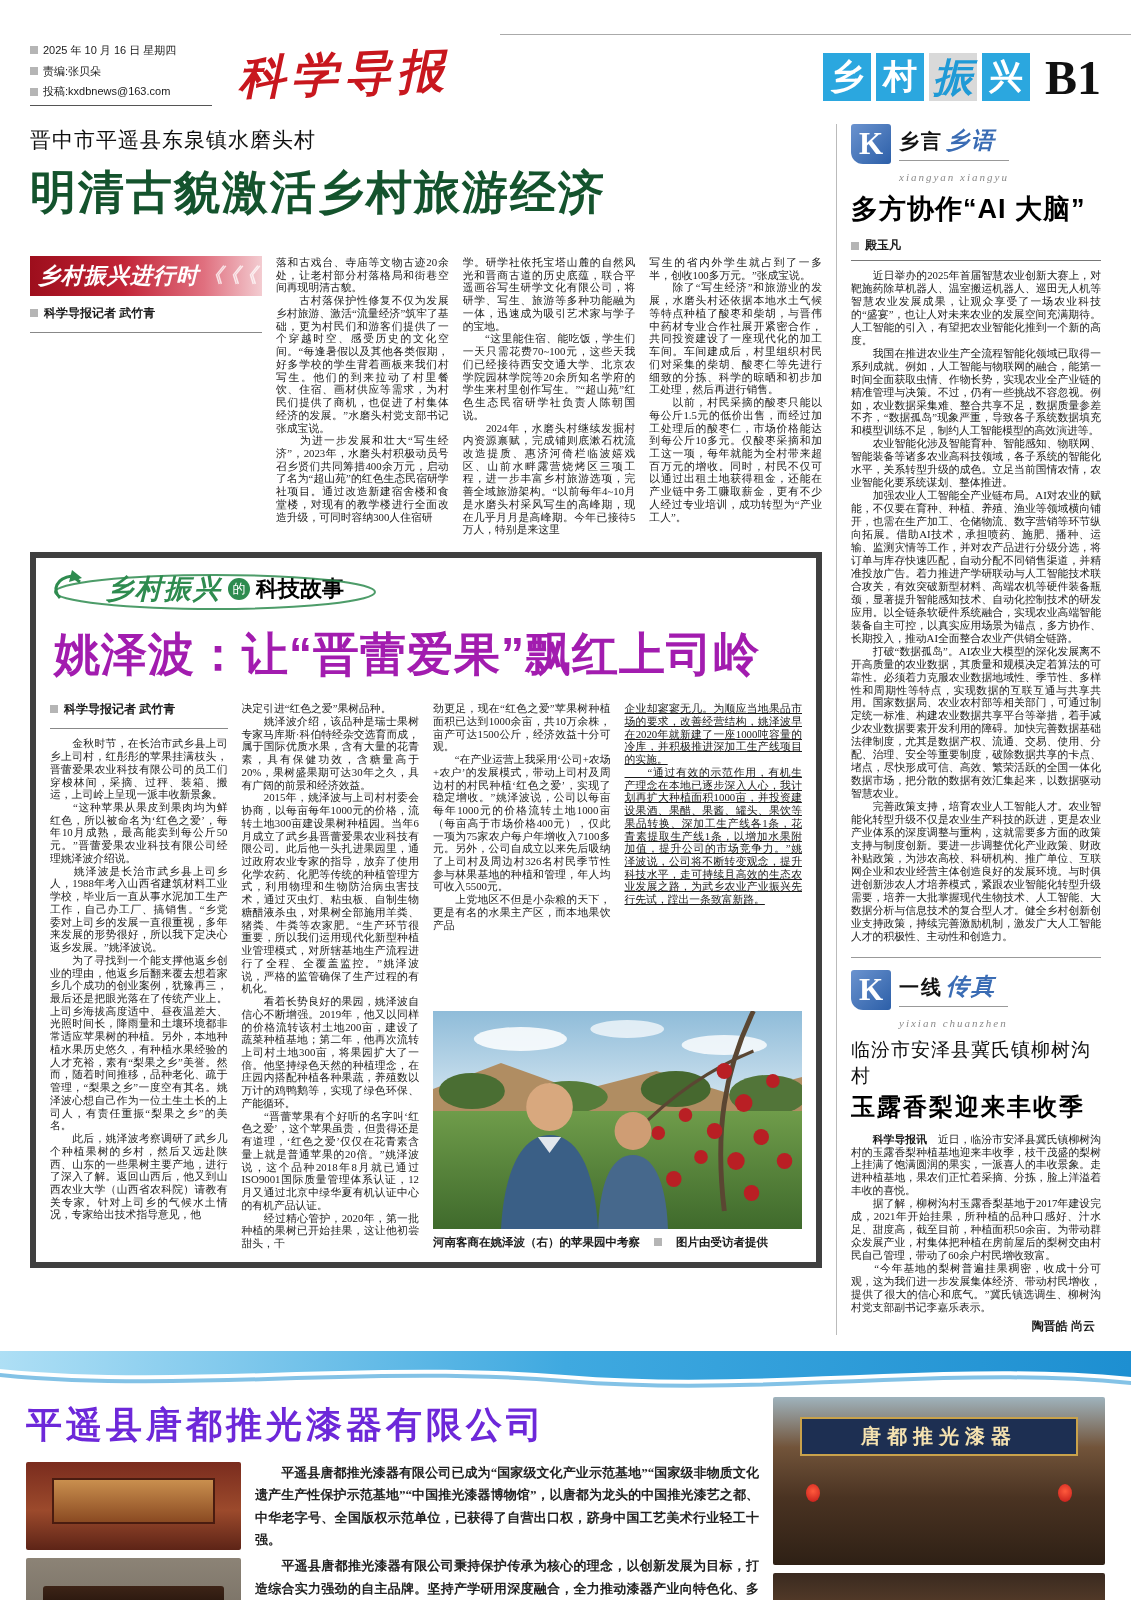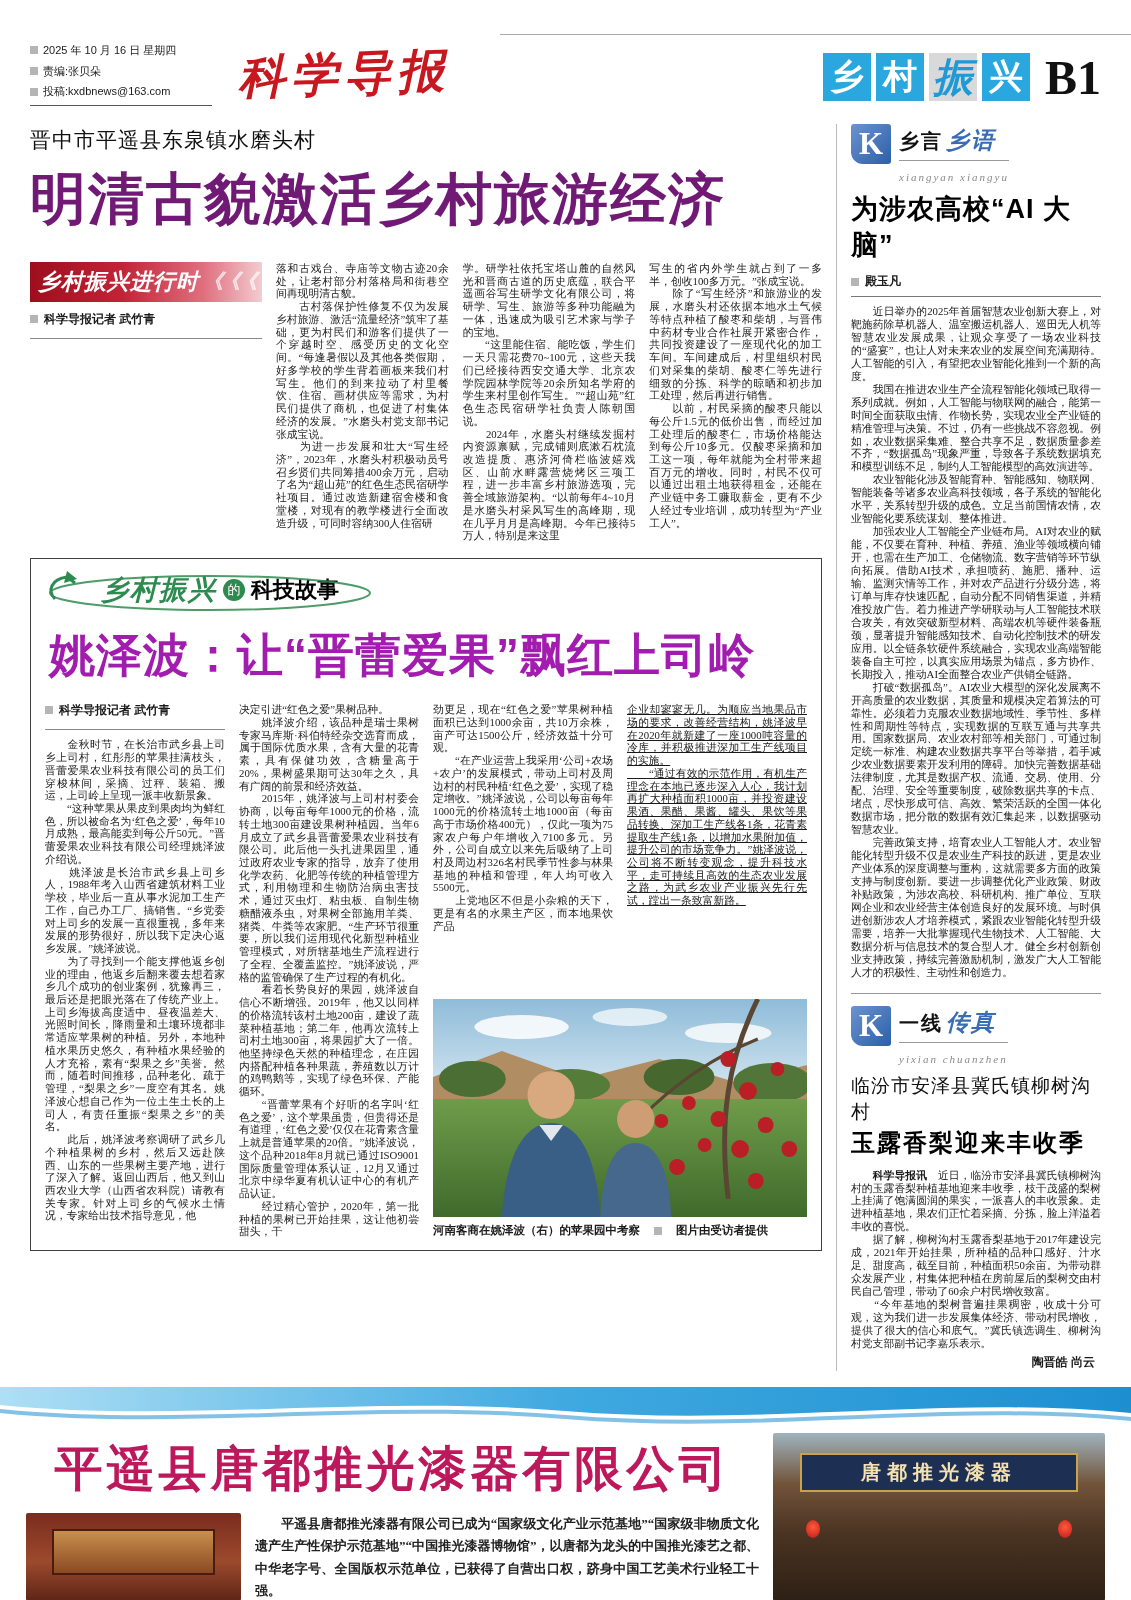--- a/index.html
+++ b/index.html
@@ -18,30 +18,30 @@
   .tile.zhen { background:#d9d9d9; color:#1f9ad6; font-style:italic; font-family:"Liberation Serif",serif; font-size:40px; }
   .pageno { font-family:"Liberation Serif",serif; font-size:48px; font-weight:bold; margin-left:10px; color:#111; }
 
   
   .main { display:flex; margin-top:12px; }
   .left { width:792px; flex:0 0 auto; }
   .sidebar { flex:1; border-left:1px solid #bbb; margin-left:14px; padding-left:14px; }
 
   
   .kicker { font-size:21px; color:#111; letter-spacing:1px; margin:2px 0 8px; font-family:"Liberation Sans",sans-serif; }
-  .headline1 { font-size:56px; font-weight:900; font-family:"Liberation Sans","DejaVu Sans",sans-serif; letter-spacing:2px; margin-bottom:24px; color:#701a75; }
+  .headline1 { font-size:46px; font-weight:900; font-family:"Liberation Sans","DejaVu Sans",sans-serif; letter-spacing:2px; margin-bottom:32px; color:#14532d; }
   .cols4 { display:flex; gap:14px; }
   .col { flex:1; font-size:10.8px; line-height:1.18; text-align:justify; }
   .para { margin:0; }
   .banner { height:40px; background:linear-gradient(90deg,#9d0e1c,#c22437 40%,#e0707f 75%,#f3ccd1); color:#fff; display:flex; align-items:center; padding:0 8px; font-size:22px; font-weight:900; font-style:italic; font-family:"Liberation Sans",sans-serif; letter-spacing:1px; margin-bottom:10px; white-space:nowrap; }
   .banner .arrows { margin-left:4px; opacity:.75; letter-spacing:-3px; font-size:20px; }
   .byline { font-size:12px; font-weight:bold; font-family:"Liberation Sans",sans-serif; display:flex; align-items:center; gap:6px; padding-bottom:12px; border-bottom:1px solid #888; margin-bottom:8px; }
 
   
-  .story-box { border:1px solid #404040; margin-top:16px; padding:10px 14px 12px; position:relative; }
+  .story-box { border:6px solid #404040; margin-top:16px; padding:10px 14px 12px; position:relative; }
   .story-logo { display:flex; align-items:center; gap:6px; position:relative; height:42px; padding-left:56px; }
   .swoosh { position:absolute; left:0; top:0; }
   .logo-script { color:#2e8b4f; font-weight:900; font-style:italic; font-size:27px; letter-spacing:2px; font-family:"Liberation Serif",serif; }
   .logo-de { width:22px; height:22px; border-radius:50%; background:#2e8b4f; color:#fff; font-size:13px; display:flex; align-items:center; justify-content:center; flex:0 0 auto; font-family:"Liberation Sans",sans-serif; }
   .logo-rest { font-size:22px; font-weight:900; font-family:"Liberation Sans",sans-serif; color:#000; }
   .headline2 { font-size:46px; font-weight:900; font-family:"Liberation Sans","DejaVu Sans",sans-serif; letter-spacing:1px; margin:14px 0 16px 4px; color:#a21caf; }
   .story-cols { display:grid; grid-template-columns:repeat(4,1fr); gap:14px; }
   .scol { font-size:10.8px; line-height:1.18; text-align:justify; }
   .sc1 { grid-column:1; grid-row:1 / span 2; }
   .sc2 { grid-column:2; grid-row:1 / span 2; }
@@ -66,21 +66,21 @@
   .pear-kicker { font-size:19px; font-family:"Liberation Sans",sans-serif; margin:6px 0 2px; letter-spacing:1px; color:#111; }
   .pear-headline { font-size:24px; font-weight:900; font-family:"Liberation Sans",sans-serif; letter-spacing:2px; margin:2px 0 10px; color:#000; }
   .lead-bold { font-weight:bold; font-family:"Liberation Sans",sans-serif; }
   .signature { text-align:right; font-weight:bold; font-size:12px; font-family:"Liberation Sans",sans-serif; margin-top:4px; padding-right:6px; }
 
   
   .ad { margin:16px -30px 0; position:relative; background:#fff; }
   .ad svg.wave { display:block; width:100%; height:44px; }
   .ad-body { display:flex; gap:14px; padding:2px 26px 6px; }
   .ad-left { flex:1; }
-  .ad-title { color:#be185d; font-size:48px; font-weight:900; font-family:"Liberation Sans",sans-serif; letter-spacing:4px; text-align:center; margin:4px 0 12px; white-space:nowrap; }
+  .ad-title { color:#6d28d9; font-size:36px; font-weight:900; font-family:"Liberation Sans",sans-serif; letter-spacing:4px; margin:4px 0 12px; white-space:nowrap; }
   .ad-row { display:flex; gap:14px; }
   .ad-furniture { width:215px; flex:0 0 auto; display:flex; flex-direction:column; gap:8px; }
   .ad-photo { border-radius:2px; }
   .furn1 { height:88px; background:linear-gradient(180deg,#7a2c1e,#9c4a2c 55%,#5d2417); position:relative; }
   .furn1:before { content:""; position:absolute; left:12%; right:12%; top:18%; bottom:30%; background:linear-gradient(180deg,#c98f4e,#8a4a22); border:2px solid #4a1c10; }
   .furn2 { height:92px; background:linear-gradient(180deg,#8c8376,#6e675c); position:relative; }
   .furn2:before { content:""; position:absolute; left:8%; right:8%; top:30%; height:26%; background:linear-gradient(180deg,#3d2417,#24140c); border-radius:3px; }
   .furn2:after { content:""; position:absolute; left:16%; width:10%; top:56%; bottom:10%; background:#2a1810; box-shadow:58px 0 #2a1810, 116px 0 #2a1810; }
   .ad-text { flex:1; font-size:13px; font-weight:bold; line-height:1.72; text-align:justify; color:#222; }
   .ad-text .para { margin-bottom:4px; }
@@ -262,21 +262,21 @@
     <div class="sidebar">
 
       <div>
         <div class="sec-head">
           <div class="k-logo">K</div>
           <div class="sec-titles">
             <div class="sec-title"><span>乡言</span><span class="blue">乡语</span></div>
             <div class="pinyin">xiangyan  xiangyu</div>
           </div>
         </div>
-        <h3 class="ai-headline">为涉农高校“AI 大脑”</h3>
+        <h3 class="ai-headline">多方协作“AI 大脑”</h3>
         <div class="author">
             <span class="sq"></span>
             <span>殿玉凡</span>
           </div>
         <div class="sidebody">
             <p class="para">　　近日举办的2025年首届智慧农业创新大赛上，对靶施药除草机器人、温室搬运机器人、巡田无人机等智慧农业发展成果，让观众享受了一场农业科技的“盛宴”，也让人对未来农业的发展空间充满期待。人工智能的引入，有望把农业智能化推到一个新的高度。</p>
             <p class="para">　　我国在推进农业生产全流程智能化领域已取得一系列成就。例如，人工智能与物联网的融合，能第一时间全面获取虫情、作物长势，实现农业全产业链的精准管理与决策。不过，仍有一些挑战不容忽视。例如，农业数据采集难、整合共享不足，数据质量参差不齐，“数据孤岛”现象严重，导致各子系统数据填充和模型训练不足，制约人工智能模型的高效演进等。</p>
             <p class="para">　　农业智能化涉及智能育种、智能感知、物联网、智能装备等诸多农业高科技领域，各子系统的智能化水平，关系转型升级的成色。立足当前国情农情，农业智能化要系统谋划、整体推进。</p>
             <p class="para">　　加强农业人工智能全产业链布局。AI对农业的赋能，不仅要在育种、种植、养殖、渔业等领域横向铺开，也需在生产加工、仓储物流、数字营销等环节纵向拓展。借助AI技术，承担喷药、施肥、播种、运输、监测灾情等工作，并对农产品进行分级分选，将订单与库存快速匹配，自动分配不同销售渠道，并精准投放广告。着力推进产学研联动与人工智能技术联合攻关，有效突破新型材料、高端农机等硬件装备瓶颈，显著提升智能感知技术、自动化控制技术的研发应用。以全链条软硬件系统融合，实现农业高端智能装备自主可控，以真实应用场景为锚点，多方协作、长期投入，推动AI全面整合农业产供销全链路。</p>
             <p class="para">　　打破“数据孤岛”。AI农业大模型的深化发展离不开高质量的农业数据，其质量和规模决定着算法的可靠性。必须着力克服农业数据地域性、季节性、多样性和周期性等特点，实现数据的互联互通与共享共用。国家数据局、农业农村部等相关部门，可通过制定统一标准、构建农业数据共享平台等举措，着手减少农业数据要素开发利用的障碍。加快完善数据基础法律制度，尤其是数据产权、流通、交易、使用、分配、治理、安全等重要制度，破除数据共享的卡点、堵点，尽快形成可信、高效、繁荣活跃的全国一体化数据市场，把分散的数据有效汇集起来，以数据驱动智慧农业。</p>

